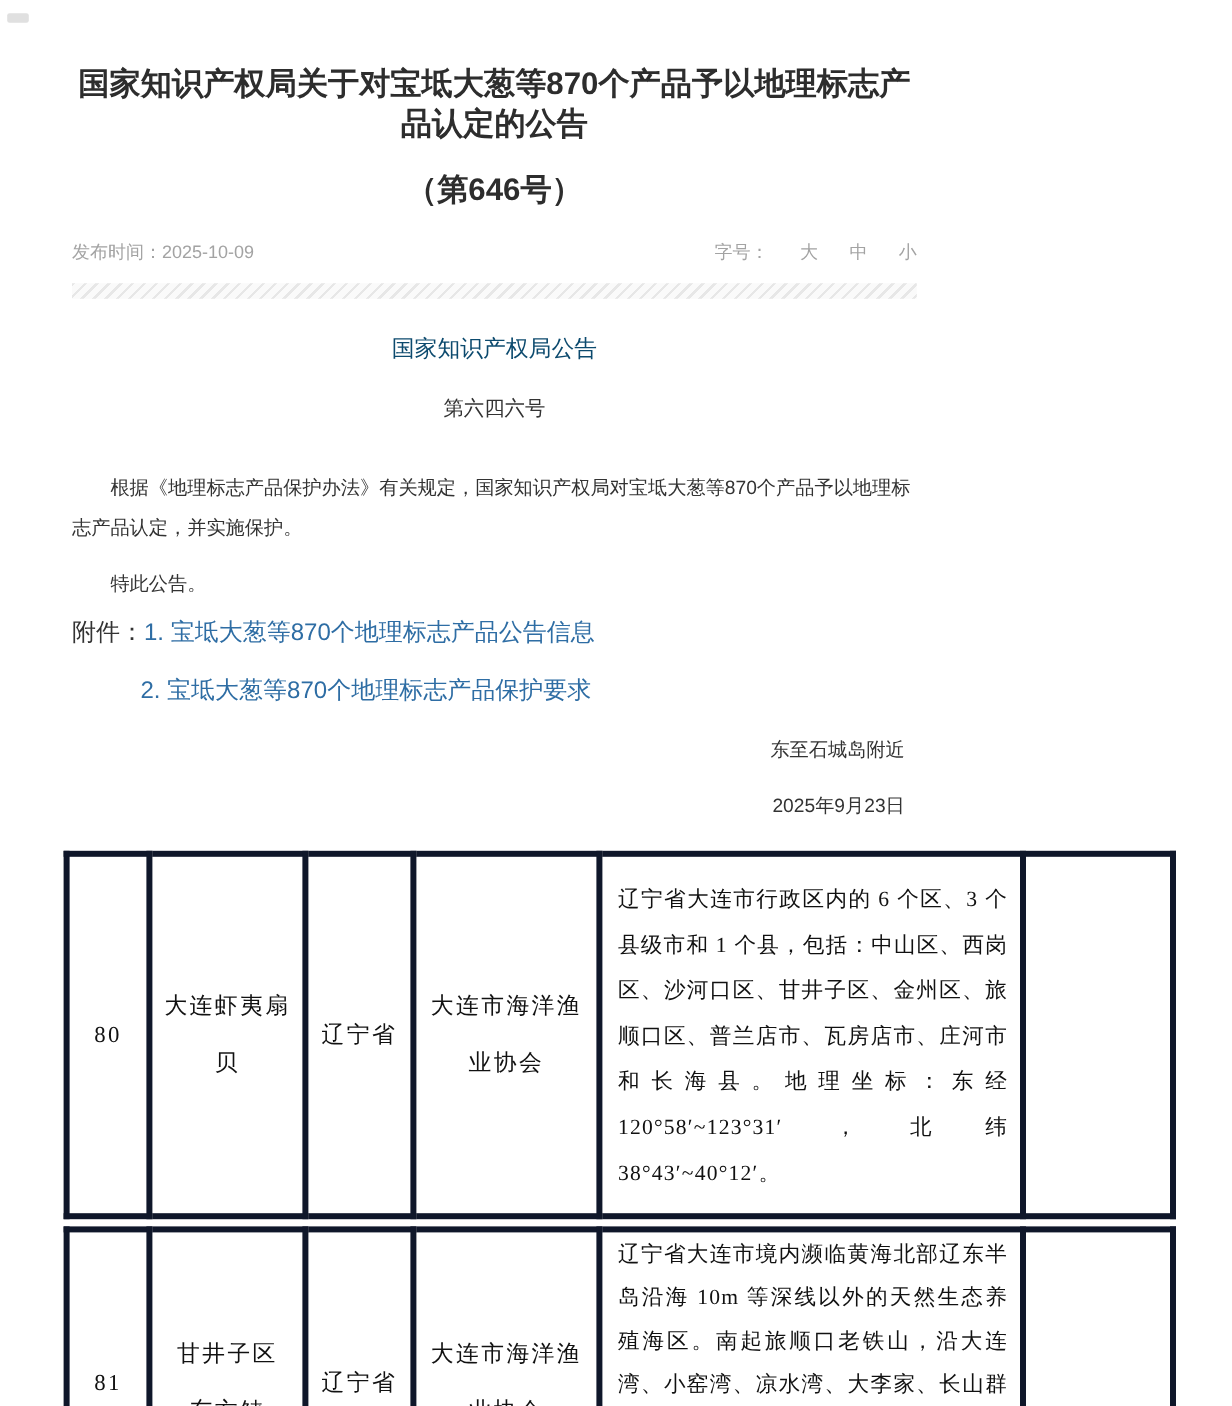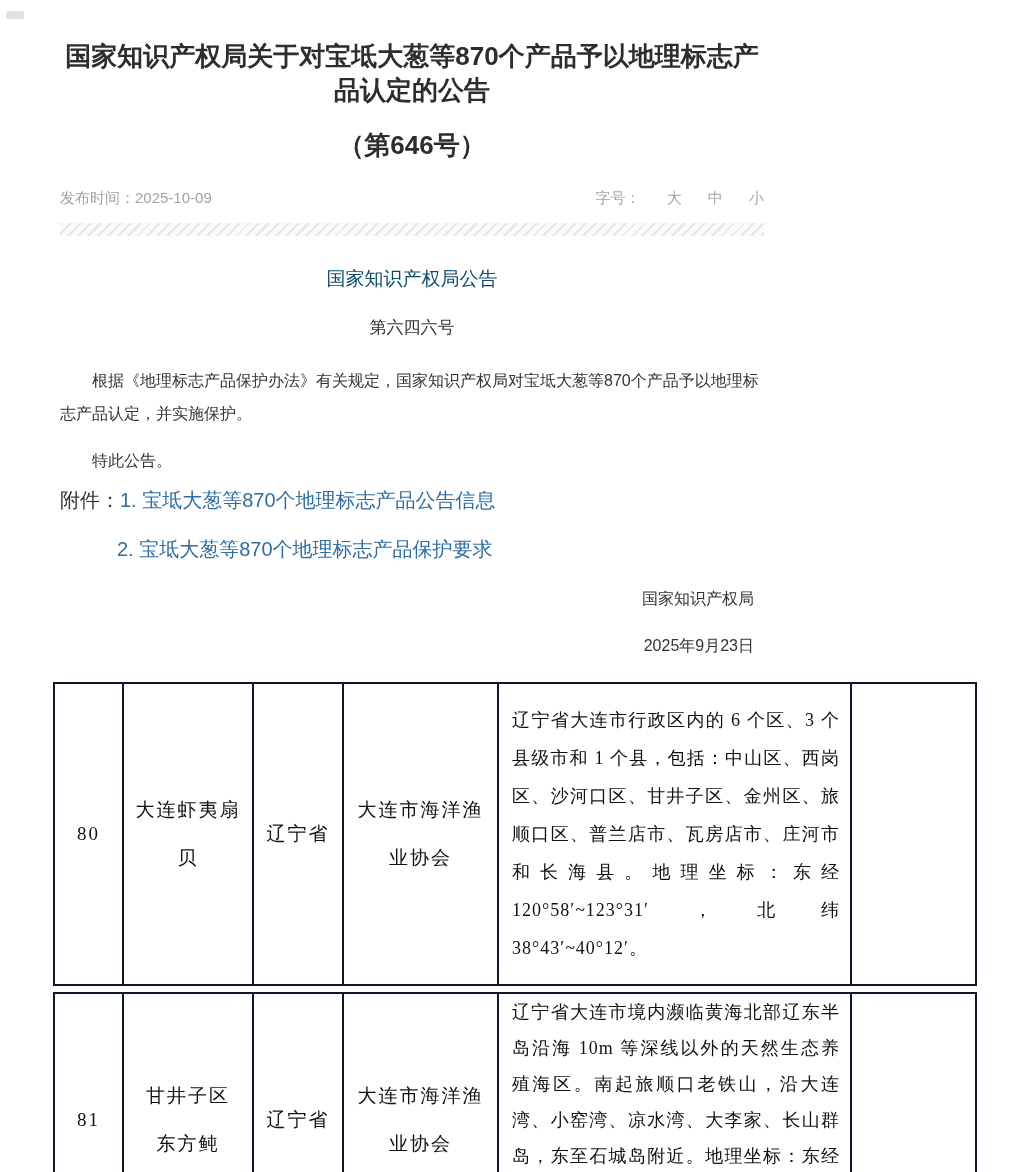--- a/index.html
+++ b/index.html
@@ -1,53 +1,53 @@
 <!DOCTYPE html>
 <html><head>
 <meta charset="utf-8">
 <style>
   * { margin:0; padding:0; box-sizing:border-box; }
   html,body { width:1027px; height:1172px; background:#ffffff; overflow:hidden; }
   body { font-family:"Liberation Sans","DejaVu Sans",sans-serif; color:#333; }
-  .page { position:relative; width:824px; height:1172px; padding:3px 60px; }
+  .page { position:relative; width:824px; height:1172px; padding:16px 60px; }
 
   .artifact { position:absolute; left:6px; top:11px; width:18px; height:8px;
               background:#e0e0e0; border-radius:2px; }
 
   .title { text-align:center; font-weight:bold; font-size:26px; line-height:34px; color:#2d2d2d; }
   .title-line1 { padding-top:36px; }
   .title-line2 { margin-top:21px; }
 
   .meta-row { display:flex; justify-content:space-between; align-items:center;
               margin-top:26px; font-size:15px; line-height:20px; color:#a3a3a3; }
   .fontsize-group span { margin-left:22px; cursor:pointer; }
   .fontsize-group .fs-label { margin-left:0; cursor:default; }
 
   .divider { margin-top:15px; height:13px;
              background:repeating-linear-gradient(135deg,#e7e7e7 0 2px,#fafafa 2px 7px); }
 
   .section-heading { text-align:center; margin-top:32px; font-size:19px; line-height:22px; color:#0c4a6e; }
   .section-number  { text-align:center; margin-top:29px; font-size:17px; line-height:18px; color:#333; }
 
-  .para { margin-top:27px; font-size:16px; line-height:33px; text-indent:2em; color:#333; }
+  .para { margin-top:41px; font-size:16px; line-height:33px; text-indent:2em; color:#333; }
   .closing { margin-top:14px; }
 
   .attachments { margin-top:13px; font-size:20px; color:#333; }
   .attach-row { display:flex; line-height:20px; }
   .attach-row.second { margin-top:29px; padding-left:57px; }
   .attach-label { color:#333; }
   a.attach-link { color:#2e6da4; text-decoration:none; cursor:pointer; }
 
   .signature { text-align:right; margin-top:30px; font-size:16px; line-height:20px; padding-right:10px; color:#333; }
   .sig-date  { margin-top:27px; }
 
   .tables { margin-left:-7px; margin-top:26px; }
   table { border-collapse:collapse; table-layout:fixed; width:922px;
           border:2px solid #3c3c3c; }
-  td { border:2px solid #0f172a; vertical-align:middle; text-align:center;
+  td { border:5px solid #0f172a; vertical-align:middle; text-align:center;
        font-family:"Liberation Serif","DejaVu Serif",serif; font-size:19px;
        color:#111; letter-spacing:2px; line-height:48px; padding:0 8px; overflow:hidden; }
   .t1 td { height:302px; }
   .t2 td { height:215px; }
   td.desc { text-align:justify; letter-spacing:1px; font-size:18px;
             padding:0 10px 0 13px; }
   .t1 td.desc { line-height:38px; }
   .t2 td.desc { line-height:36px; }
   td.product-cell { white-space:pre-line; }
   .table-gap { height:6px; }
@@ -85,21 +85,21 @@
   <div class="attachments">
     <div class="attach-row">
       <span class="attach-label">附件：</span>
       <a class="attach-link">1. 宝坻大葱等870个地理标志产品公告信息</a>
     </div>
     <div class="attach-row second">
       <a class="attach-link">2. 宝坻大葱等870个地理标志产品保护要求</a>
     </div>
   </div>
 
-  <div class="signature">国家知识产权局</div>
+  <div class="signature">东至石城岛附近</div>
   <div class="signature sig-date">2025年9月23日</div>
 
   <div class="tables">
 
     <table class="t1">
       <colgroup>
         <col style="width:69px">
           <col style="width:130px">
           <col style="width:90px">
         <col style="width:155px">

